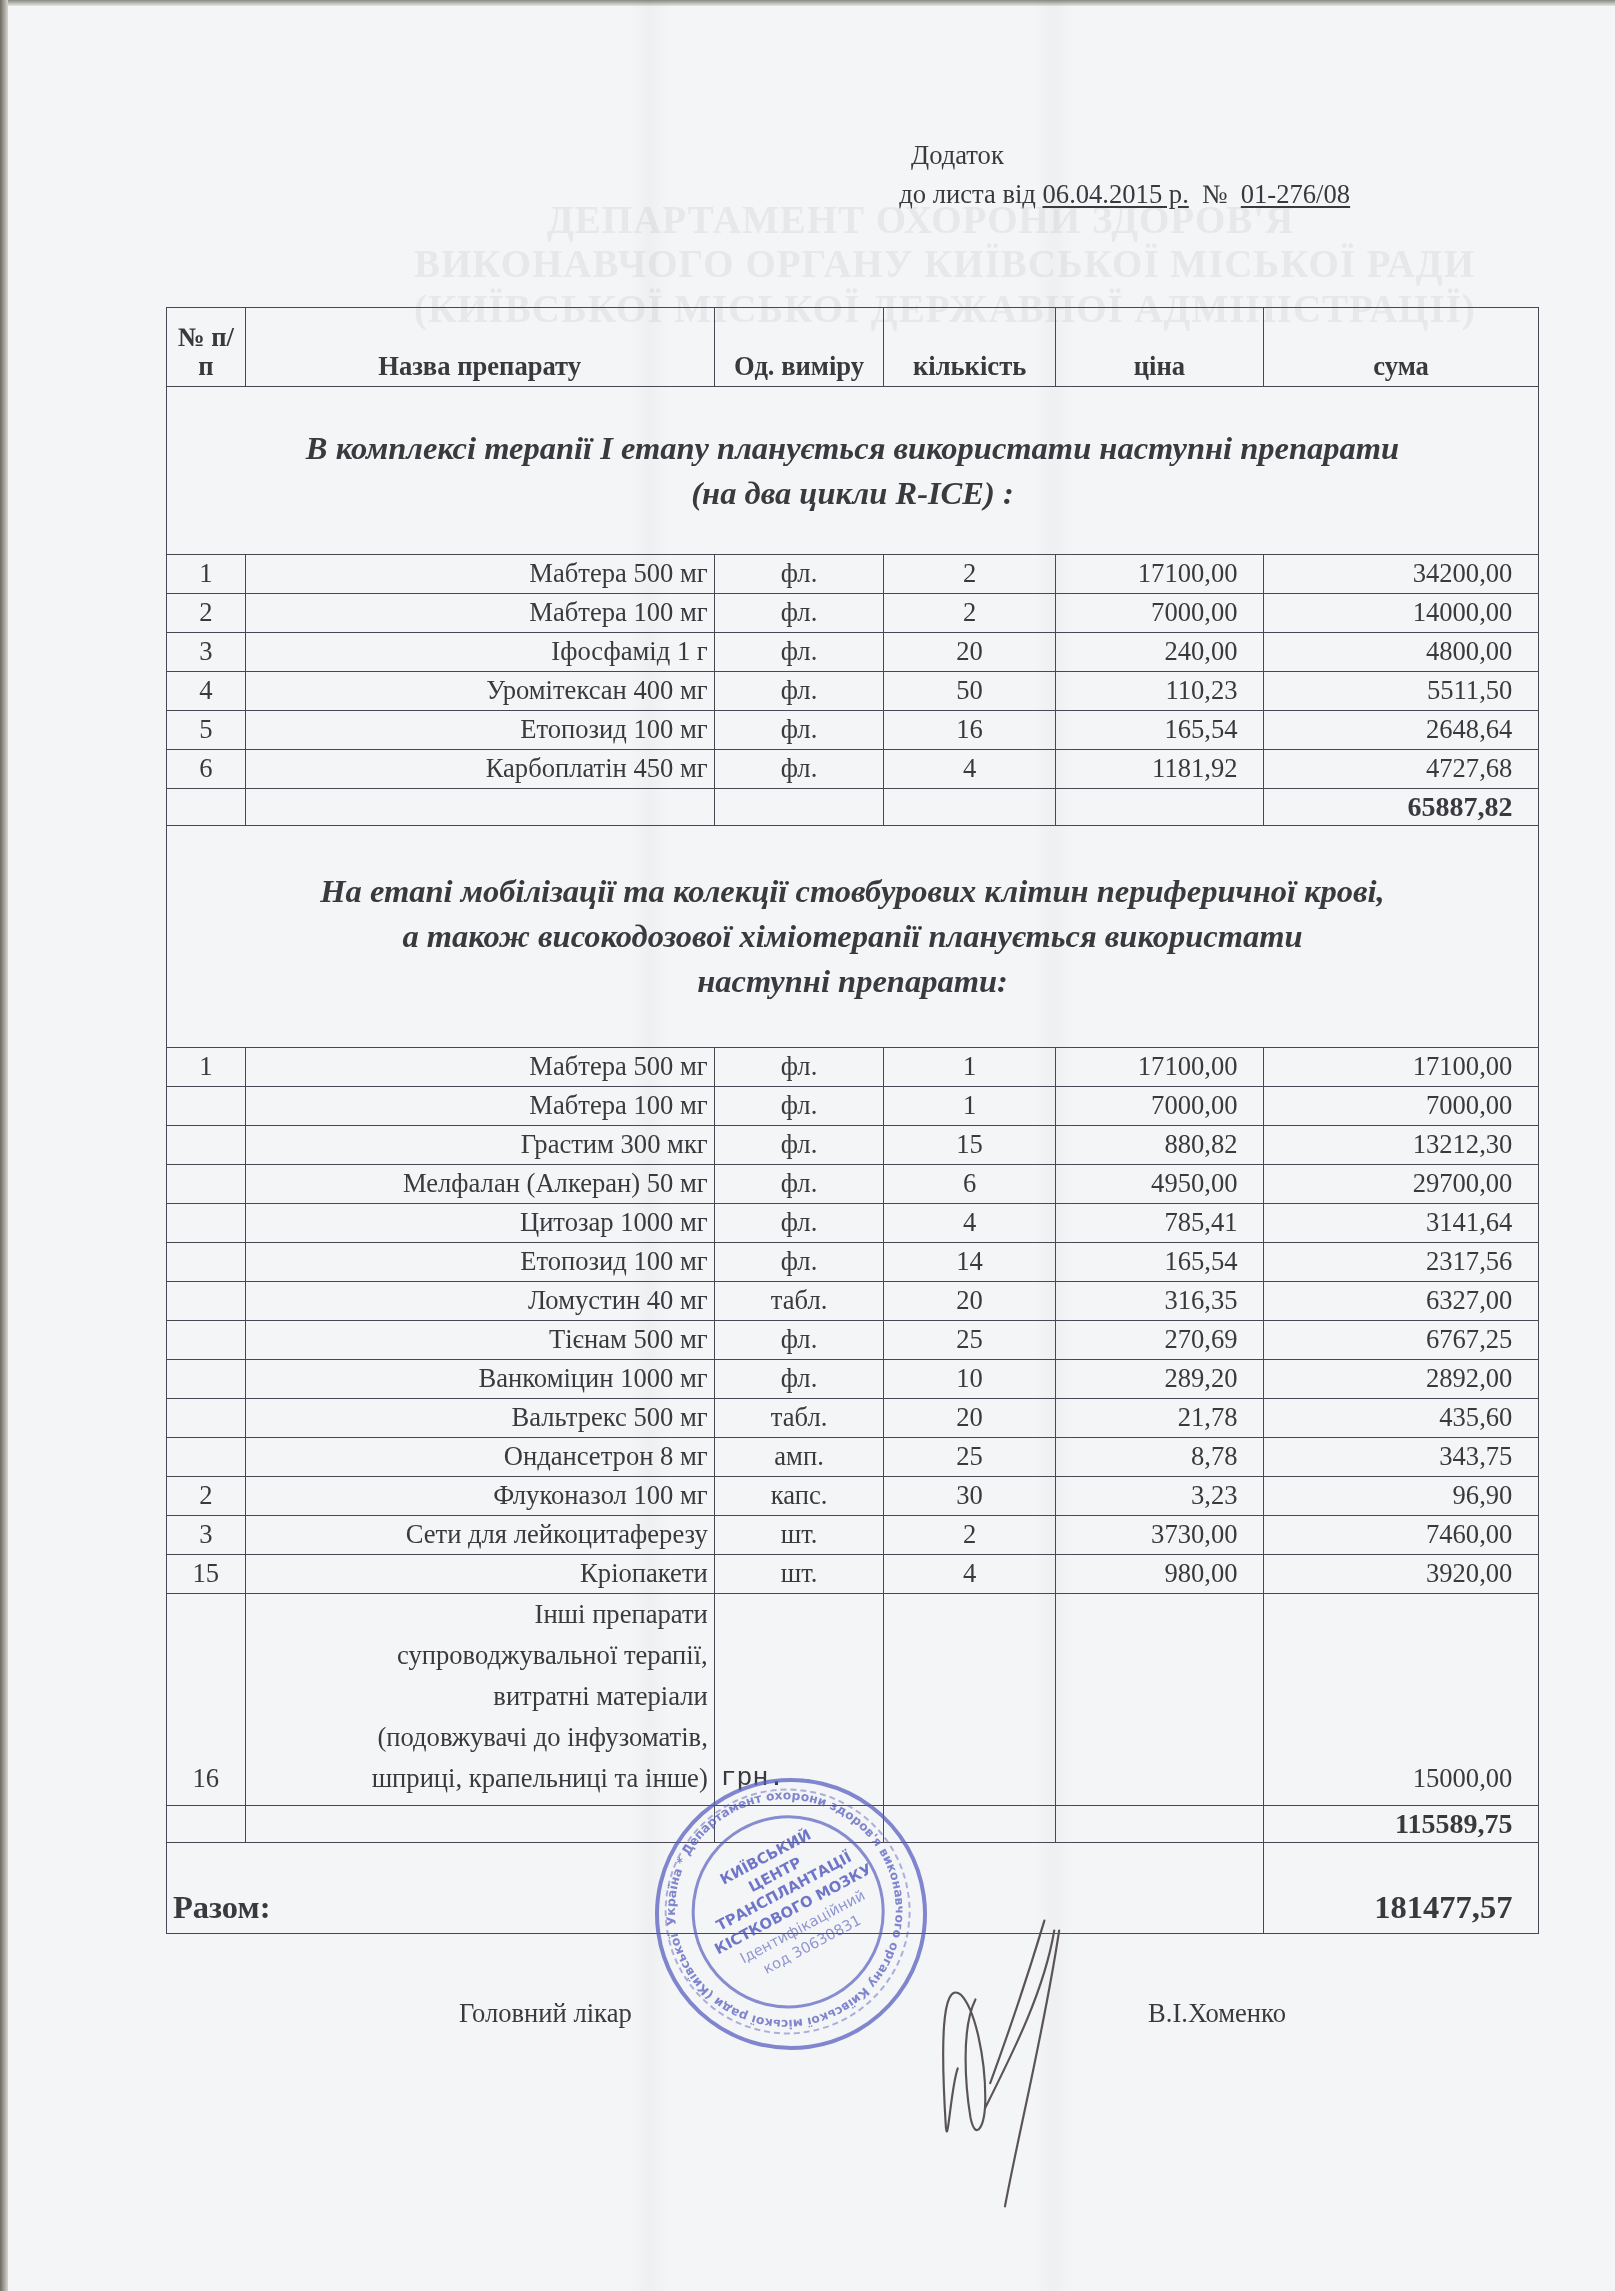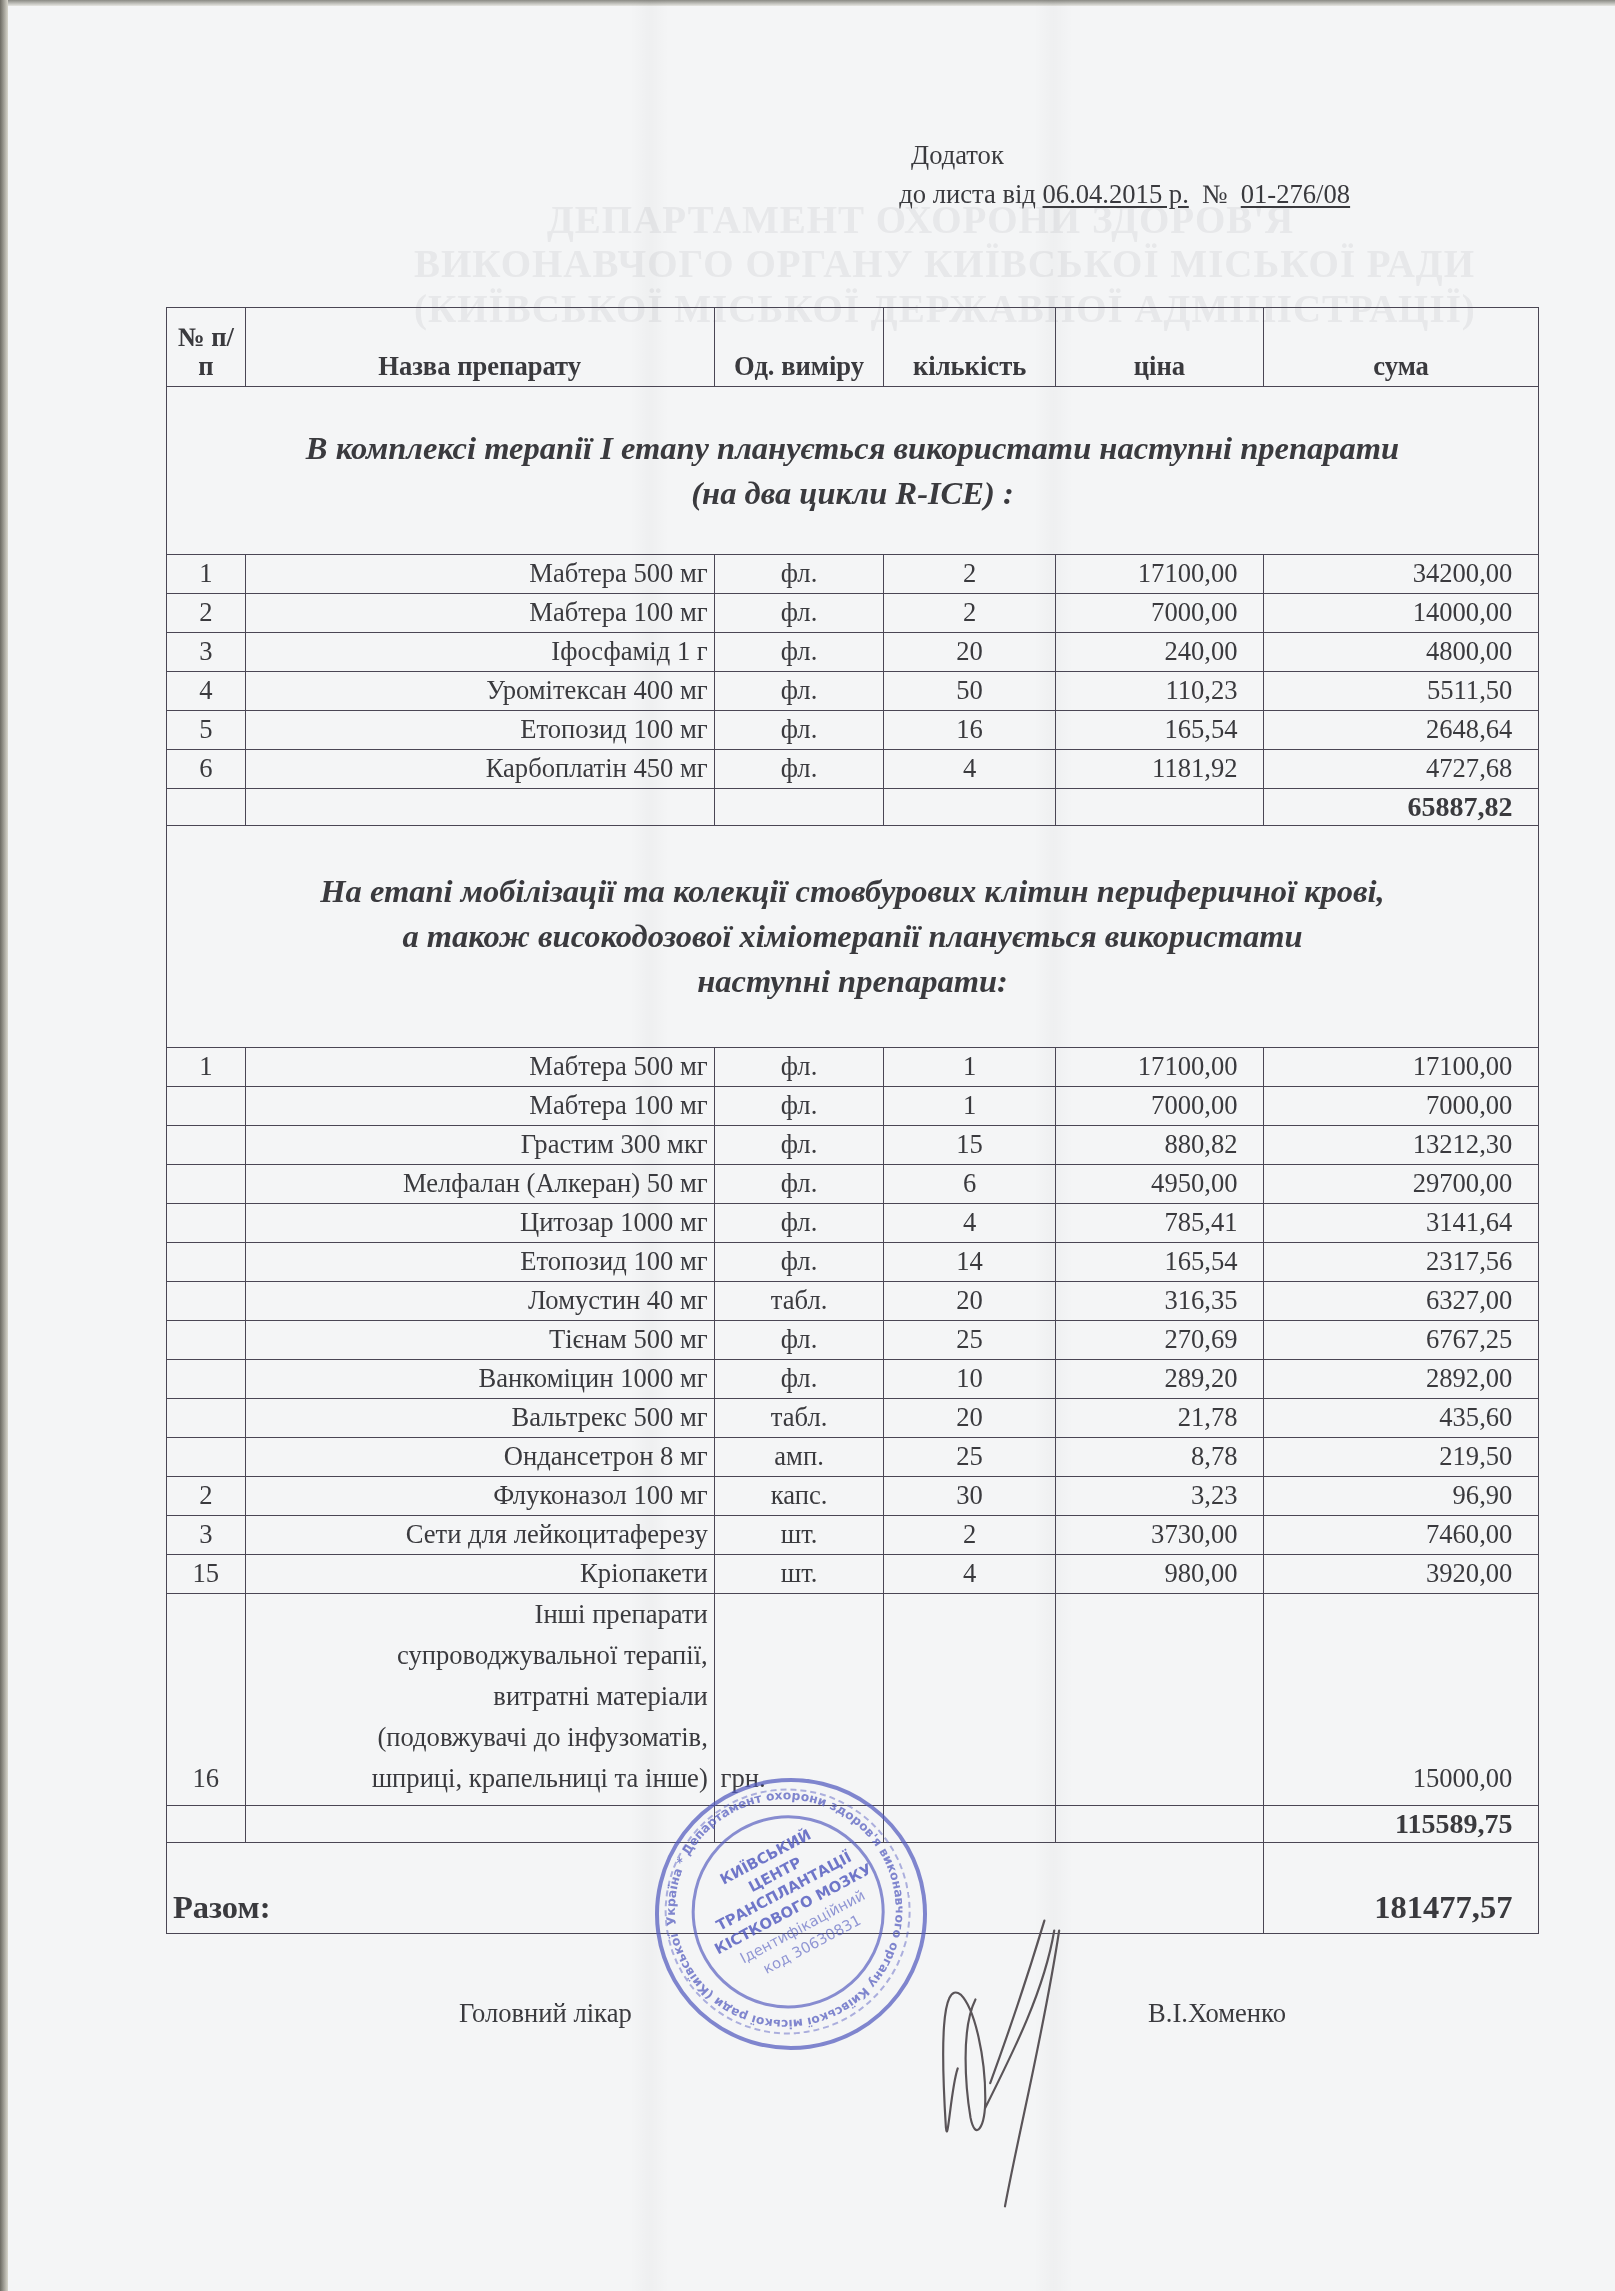--- a/index.html
+++ b/index.html
@@ -272,21 +272,21 @@
         <td class="c-qty">20</td>
         <td class="c-price">21,78</td>
         <td class="c-sum">435,60</td>
       </tr>
       <tr class="item">
         <td class="c-num"></td>
         <td class="c-name">Ондансетрон 8 мг</td>
         <td class="c-unit">амп.</td>
         <td class="c-qty">25</td>
         <td class="c-price">8,78</td>
-        <td class="c-sum">219,50</td>
+        <td class="c-sum">343,75</td>
       </tr>
       <tr class="item">
         <td class="c-num">2</td>
         <td class="c-name">Флуконазол 100 мг</td>
         <td class="c-unit">капс.</td>
         <td class="c-qty">30</td>
         <td class="c-price">3,23</td>
         <td class="c-sum">96,90</td>
       </tr>
       <tr class="item">
@@ -307,21 +307,21 @@
       </tr>
       <tr class="multi">
         <td class="c-num">16</td>
         <td class="c-name">
           <div>Інші препарати</div>
           <div>супроводжувальної терапії,</div>
           <div>витратні матеріали</div>
           <div>(подовжувачі до інфузоматів,</div>
           <div>шприці, крапельниці та інше)</div>
         </td>
-        <td class="c-unit" style="text-align: left;">грн.</td>
+        <td class="c-unit" style="text-align: left; font-family: Liberation Mono, monospace;">грн.</td>
         <td class="c-qty"></td>
         <td class="c-price"></td>
         <td class="c-sum">15000,00</td>
       </tr>
       <tr class="subtotal">
         <td class="c-num"></td>
         <td class="c-name"></td>
         <td class="c-unit"></td>
         <td class="c-qty"></td>
         <td class="c-price"></td>

